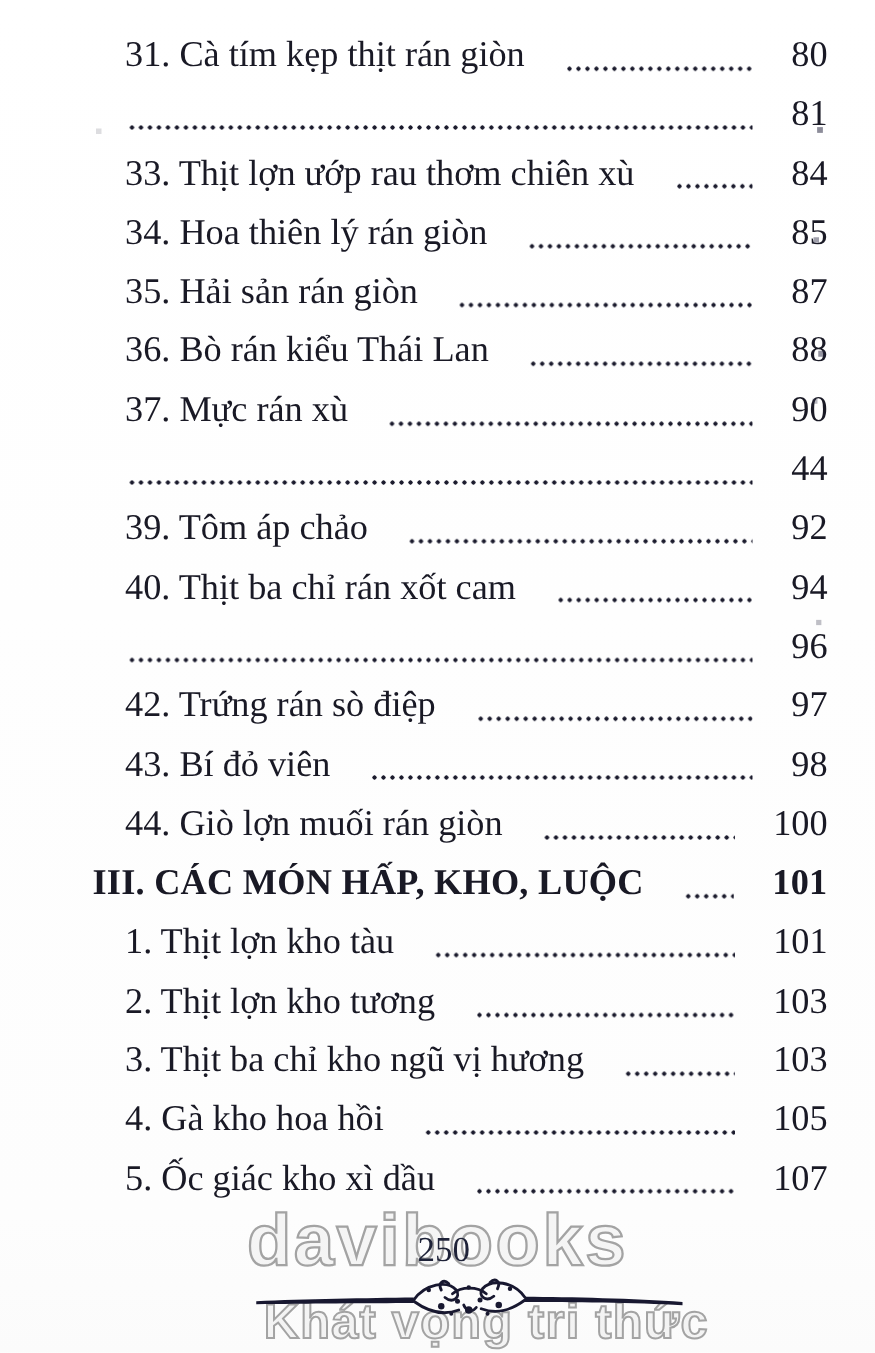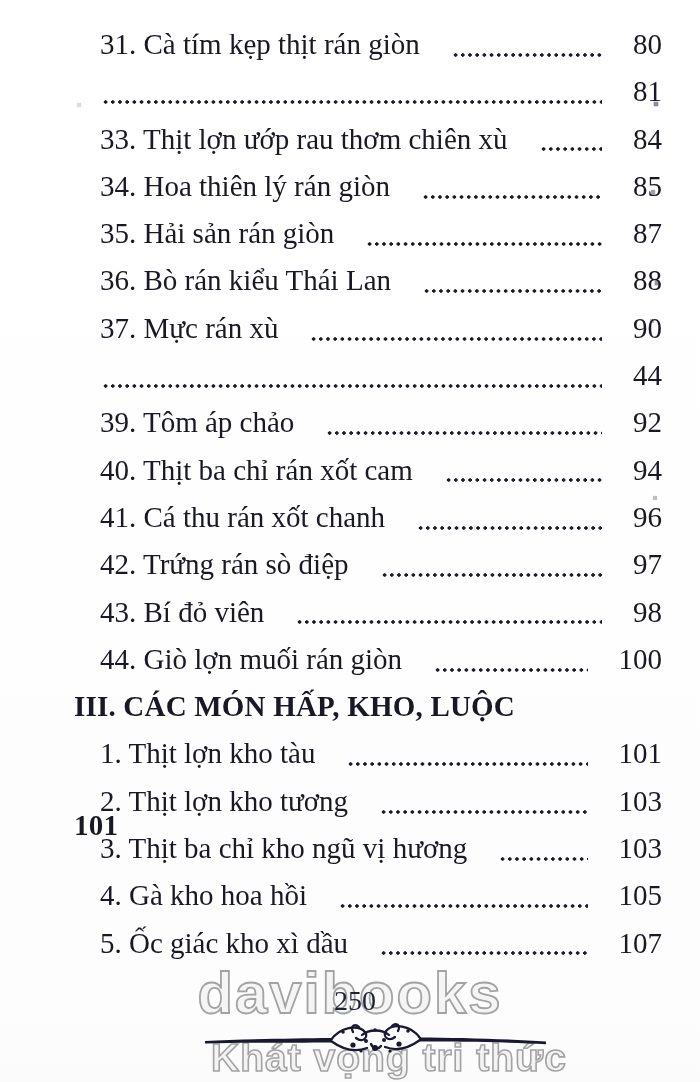--- a/index.html
+++ b/index.html
@@ -25,21 +25,20 @@
     display: flex;
     height: 47.3px;
     padding-left: 100px;
     white-space: nowrap;
     gap: 30px;
   }
   .toc-row.section {
     padding-left: 74px;
     font-weight: bold;
     letter-spacing: 0.2px;
-    flex-direction: column;
   }
   .toc-row .lbl, .toc-row .pg {
     font-size: 29px;
     line-height: 47.3px;
   }
   .toc-row .leader {
     flex: 1;
     align-self: flex-end;
     height: 4px;
     margin: 0 1px 11.5px 2px;
@@ -155,21 +154,20 @@
       <span class="lbl">39. Tôm áp chảo</span>
       <span class="leader"></span>
       <span class="pg">92</span>
     </div>
       <div class="toc-row">
       <span class="lbl">40. Thịt ba chỉ rán xốt cam</span>
       <span class="leader"></span>
       <span class="pg">94</span>
     </div>
       <div class="toc-row">
-      <span class="lbl">41. Cá thu rán xốt chanh</span>
       <span class="leader"></span>
       <span class="pg">96</span>
     </div>
       <div class="toc-row">
       <span class="lbl">42. Trứng rán sò điệp</span>
       <span class="leader"></span>
       <span class="pg">97</span>
     </div>
       <div class="toc-row">
       <span class="lbl">43. Bí đỏ viên</span>

